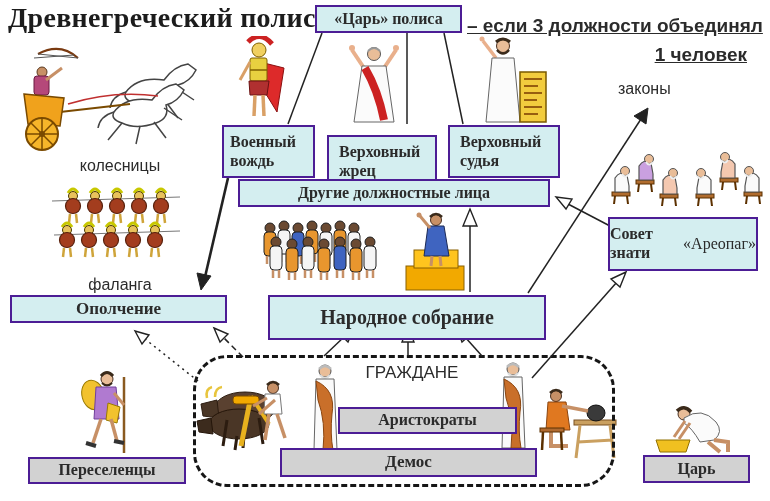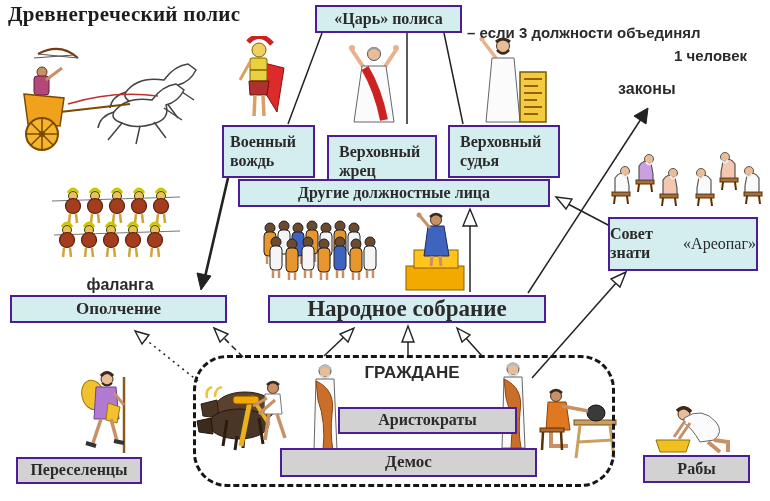--- a/index.html
+++ b/index.html
@@ -1,26 +1,26 @@
 <!DOCTYPE html>
 <html><head>
 <meta charset="utf-8">
 <style>
   html,body{margin:0;padding:0;background:#fff;}
   #canvas{position:relative;width:770px;height:501px;background:#fff;overflow:hidden;
           font-family:"Liberation Sans",sans-serif;color:#2b2b2b;}
   .title{position:absolute;left:8px;top:2px;font-family:"Liberation Serif",serif;
-         font-weight:bold;font-size:21px;color:#1c1c1c;letter-spacing:.3px;z-index:3;text-align:center;}
+         font-weight:bold;font-size:28px;color:#1c1c1c;letter-spacing:.3px;z-index:3;text-align:center;}
   .box{position:absolute;box-sizing:border-box;border:2px solid #4c1d95;background:#d4eef0;
        display:flex;align-items:center;justify-content:center;text-align:left;
        font-weight:bold;font-size:16px;line-height:1.18;z-index:3;font-family:Liberation Serif, serif;}
   .gray{background:#d2d2d2;}
-  .lbl{position:absolute;font-weight:bold;font-size:16px;z-index:3;text-align:center;}
-  .annot{position:absolute;left:467px;top:22px;width:298px;font-weight:bold;font-size:15px;
-         line-height:1.5;z-index:3;}
+  .lbl{position:absolute;font-weight:normal;font-size:16px;z-index:3;text-align:center;}
+  .annot{position:absolute;left:467px;top:12px;width:298px;font-weight:bold;font-size:19px;
+         line-height:1.5;z-index:3;text-decoration:underline;}
   .annot .l2{text-align:right;padding-right:18px;}
   .fig{position:absolute;z-index:1;}
   .overlay{position:absolute;left:0;top:0;z-index:2;}
   .overlay line,.overlay path{stroke:#222;stroke-width:1.5;fill:none;}
   .overlay .thick{stroke-width:2.6;}
   .overlay .solidhead{fill:#222;stroke:#222;}
   .overlay .openhead{fill:#fff;stroke:#222;stroke-width:1.4;}
   .dashedbox{position:absolute;left:193px;top:355px;width:422px;height:132px;
              box-sizing:border-box;border:3px dashed #161616;border-radius:34px;z-index:1;}
   .council2{font-weight:normal;margin-left:11px;}
@@ -46,20 +46,21 @@
     <line x1="30" y1="12" x2="70" y2="16" stroke="#555" stroke-width="1"></line>
     <line x1="26" y1="16" x2="66" y2="13" stroke="#555" stroke-width="1"></line>
     <circle cx="34" cy="30" r="5" fill="#c79066" stroke="#5a3a20"></circle>
     <rect x="26" y="34" width="15" height="19" rx="3" fill="#b5487a" stroke="#6a1a40"></rect>
     <line x1="38" y1="38" x2="54" y2="26" stroke="#c79066" stroke-width="3"></line>
     <path d="M16,52 L56,56 L52,84 L20,82 Z" fill="#f0a21c" stroke="#7a4a00" stroke-width="1.5"></path>
     <circle cx="34" cy="92" r="16" fill="#f6b52a" stroke="#7a4a00" stroke-width="2"></circle>
     <circle cx="34" cy="92" r="3" fill="#7a4a00"></circle>
     <path d="M34,76 L34,108 M18,92 L50,92 M23,81 L45,103 M45,81 L23,103" stroke="#7a4a00" stroke-width="1.5"></path>
   </svg>
+  <div class="lbl" style="left:55px;top:157px;width:130px">колесницы</div>
 
   <svg class="fig" style="left:52px;top:183px" width="130" height="93" viewBox="0 0 130 93">
     <defs>
       <g id="sold">
         <path d="M2,4 Q7,-4 12,4" fill="none" stroke="#c8c800" stroke-width="3"></path>
         <circle cx="7" cy="7" r="4.5" fill="#e8c25c" stroke="#4a3a00"></circle>
         <circle cx="7" cy="17" r="7.5" fill="#a33d1e" stroke="#58200c" stroke-width="1.2"></circle>
         <line x1="4" y1="25" x2="3" y2="34" stroke="#cfa43a" stroke-width="2.5"></line>
         <line x1="10" y1="25" x2="11" y2="34" stroke="#cfa43a" stroke-width="2.5"></line>
       </g>
@@ -295,23 +296,23 @@
   <div class="box" style="left:448px;top:125px;width:112px;height:53px;padding:0 10px">Верховный судья</div>
 
   <div class="box" style="left:608px;top:217px;width:150px;height:54px;">
     <span>Совет знати</span>
     <span class="council2">«Ареопаг»</span>
   </div>
 
   <div class="lbl" style="left:618px;top:80px;width:110px;text-align:left">законы</div>
 
   <div class="box" style="left:10px;top:295px;width:217px;height:28px;font-size:17px">Ополчение</div>
-  <div class="box" style="left:268px;top:295px;width:278px;height:28px;font-size:23px">Народное собрание</div>
+  <div class="box" style="left:268px;top:295px;width:278px;height:45px;font-size:20px">Народное собрание</div>
 
   <div class="lbl" style="left:347px;top:363px;width:130px;font-size:17px">ГРАЖДАНЕ</div>
 
   <div class="box gray" style="left:338px;top:407px;width:179px;height:27px">Аристократы</div>
   <div class="box gray" style="left:280px;top:448px;width:257px;height:29px;font-size:17px">Демос</div>
 
-  <div class="box gray" style="left:16px;top:457px;width:126px;height:27px">Переселенцы</div>
-  <div class="box gray" style="left:643px;top:455px;width:107px;height:28px">Рабы</div>
+  <div class="box gray" style="left:28px;top:457px;width:158px;height:27px">Переселенцы</div>
+  <div class="box gray" style="left:643px;top:455px;width:107px;height:28px">Царь</div>
 
 </div>
 
 </body></html>

